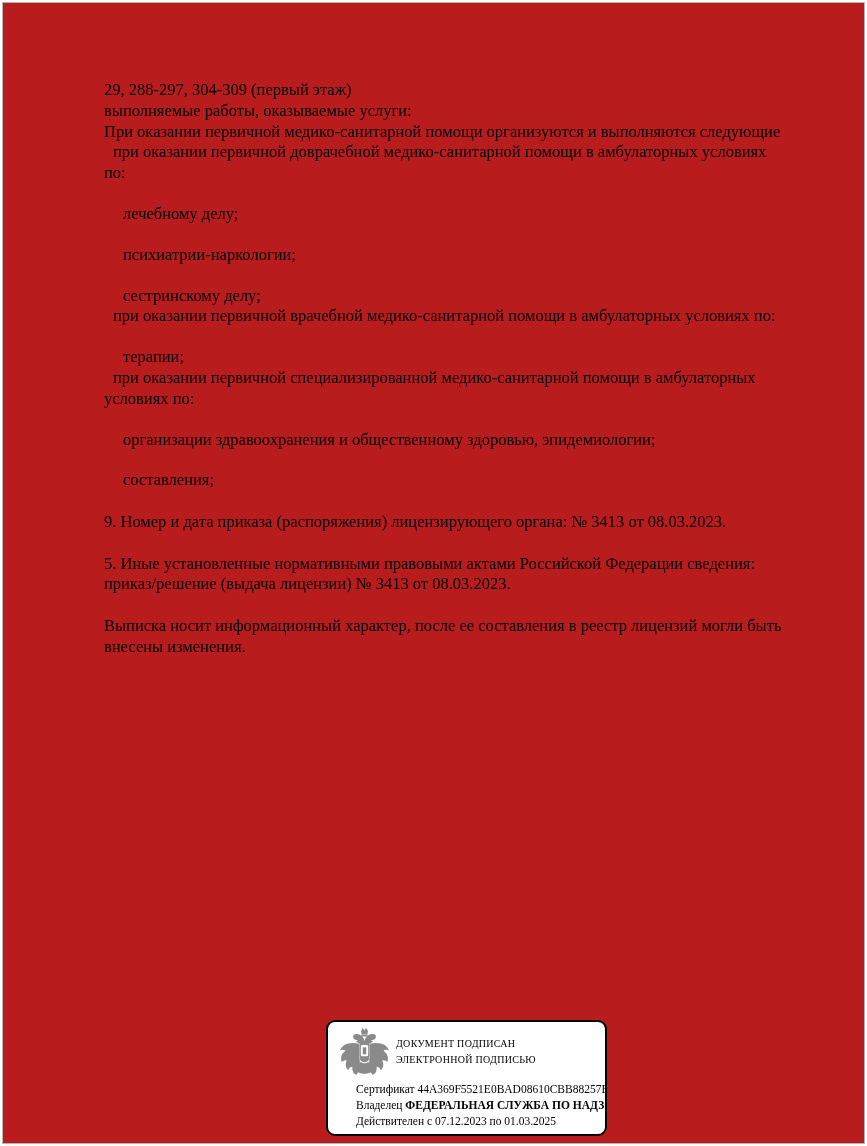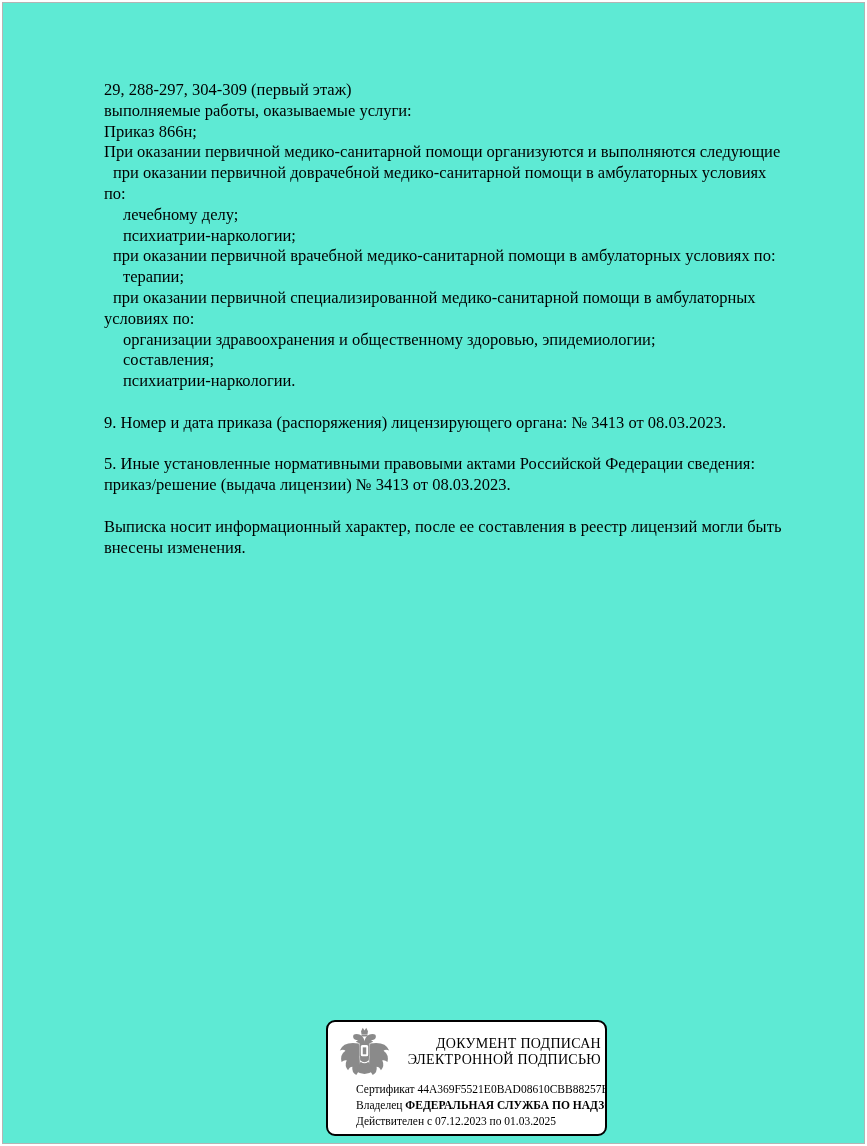--- a/index.html
+++ b/index.html
@@ -9,53 +9,53 @@
     background: #ffffff;
     overflow: hidden;
     font-family: "Liberation Serif", "DejaVu Serif", serif;
     color: #000000;
   }
   .page {
     position: absolute;
     left: 2px; top: 2px;
     width: 861px; height: 1140px;
     border: 1px solid #b4b4b4;
-    background: #5eead4;
+    background: #b91c1c;
   }
   .doc-text {
     position: absolute;
     left: 101px; top: 77px;
     width: 722px;
     font-size: 16.5px;
     line-height: 20.8px;
   }
   .line { white-space: pre; min-height: 20.8px; }
   .line.i0 { padding-left: 0; }
   .line.i1 { padding-left: 9px; }
-  .line.i2 { padding-left: 19px; }
+  .line.i2 { padding-left: 19px; margin-top: 20px; }
 
   .stamp {
     position: absolute;
     left: 323px; top: 1017px;
     width: 281px; height: 116px;
     border: 2.5px solid #000000;
     border-radius: 9px;
     box-sizing: border-box;
     background: #ffffff;
   }
   .emblem {
     position: absolute;
     left: 8px; top: 5px;
     width: 57px; height: 52px;
   }
   .stamp-title {
     position: absolute;
     left: 68px; right: 4px; top: 14px;
-    text-align: right;
-    font-size: 14px;
+    text-align: left;
+    font-size: 10px;
     line-height: 16px;
     letter-spacing: 0.3px;
   }
   .stamp-lines {
     position: absolute;
     left: 8px; right: 0; top: 59px;
     font-size: 11.5px;
     line-height: 16px;
   }
   .stamp-line {
@@ -66,33 +66,32 @@
   .bold { font-weight: bold; }
 </style>
 </head>
 <body>
 
 <div class="page">
 
   <div class="doc-text">
       <div class="line i0">29, 288-297, 304-309 (первый этаж)</div>
       <div class="line i0">выполняемые работы, оказываемые услуги:</div>
-      <div class="line i0">Приказ 866н;</div>
       <div class="line i0">При оказании первичной медико-санитарной помощи организуются и выполняются следующие</div>
       <div class="line i1">при оказании первичной доврачебной медико-санитарной помощи в амбулаторных условиях</div>
       <div class="line i0">по:</div>
       <div class="line i2">лечебному делу;</div>
       <div class="line i2">психиатрии-наркологии;</div>
+      <div class="line i2">сестринскому делу;</div>
       <div class="line i1">при оказании первичной врачебной медико-санитарной помощи в амбулаторных условиях по:</div>
       <div class="line i2">терапии;</div>
       <div class="line i1">при оказании первичной специализированной медико-санитарной помощи в амбулаторных</div>
       <div class="line i0">условиях по:</div>
       <div class="line i2">организации здравоохранения и общественному здоровью, эпидемиологии;</div>
       <div class="line i2">составления;</div>
-      <div class="line i2">психиатрии-наркологии.</div>
       <div class="line i0">&nbsp;</div>
       <div class="line i0">9. Номер и дата приказа (распоряжения) лицензирующего органа: № 3413 от 08.03.2023.</div>
       <div class="line i0">&nbsp;</div>
       <div class="line i0">5. Иные установленные нормативными правовыми актами Российской Федерации сведения:</div>
       <div class="line i0">приказ/решение (выдача лицензии) № 3413 от 08.03.2023.</div>
       <div class="line i0">&nbsp;</div>
       <div class="line i0">Выписка носит информационный характер, после ее составления в реестр лицензий могли быть</div>
       <div class="line i0">внесены изменения.</div>
     </div>
 

